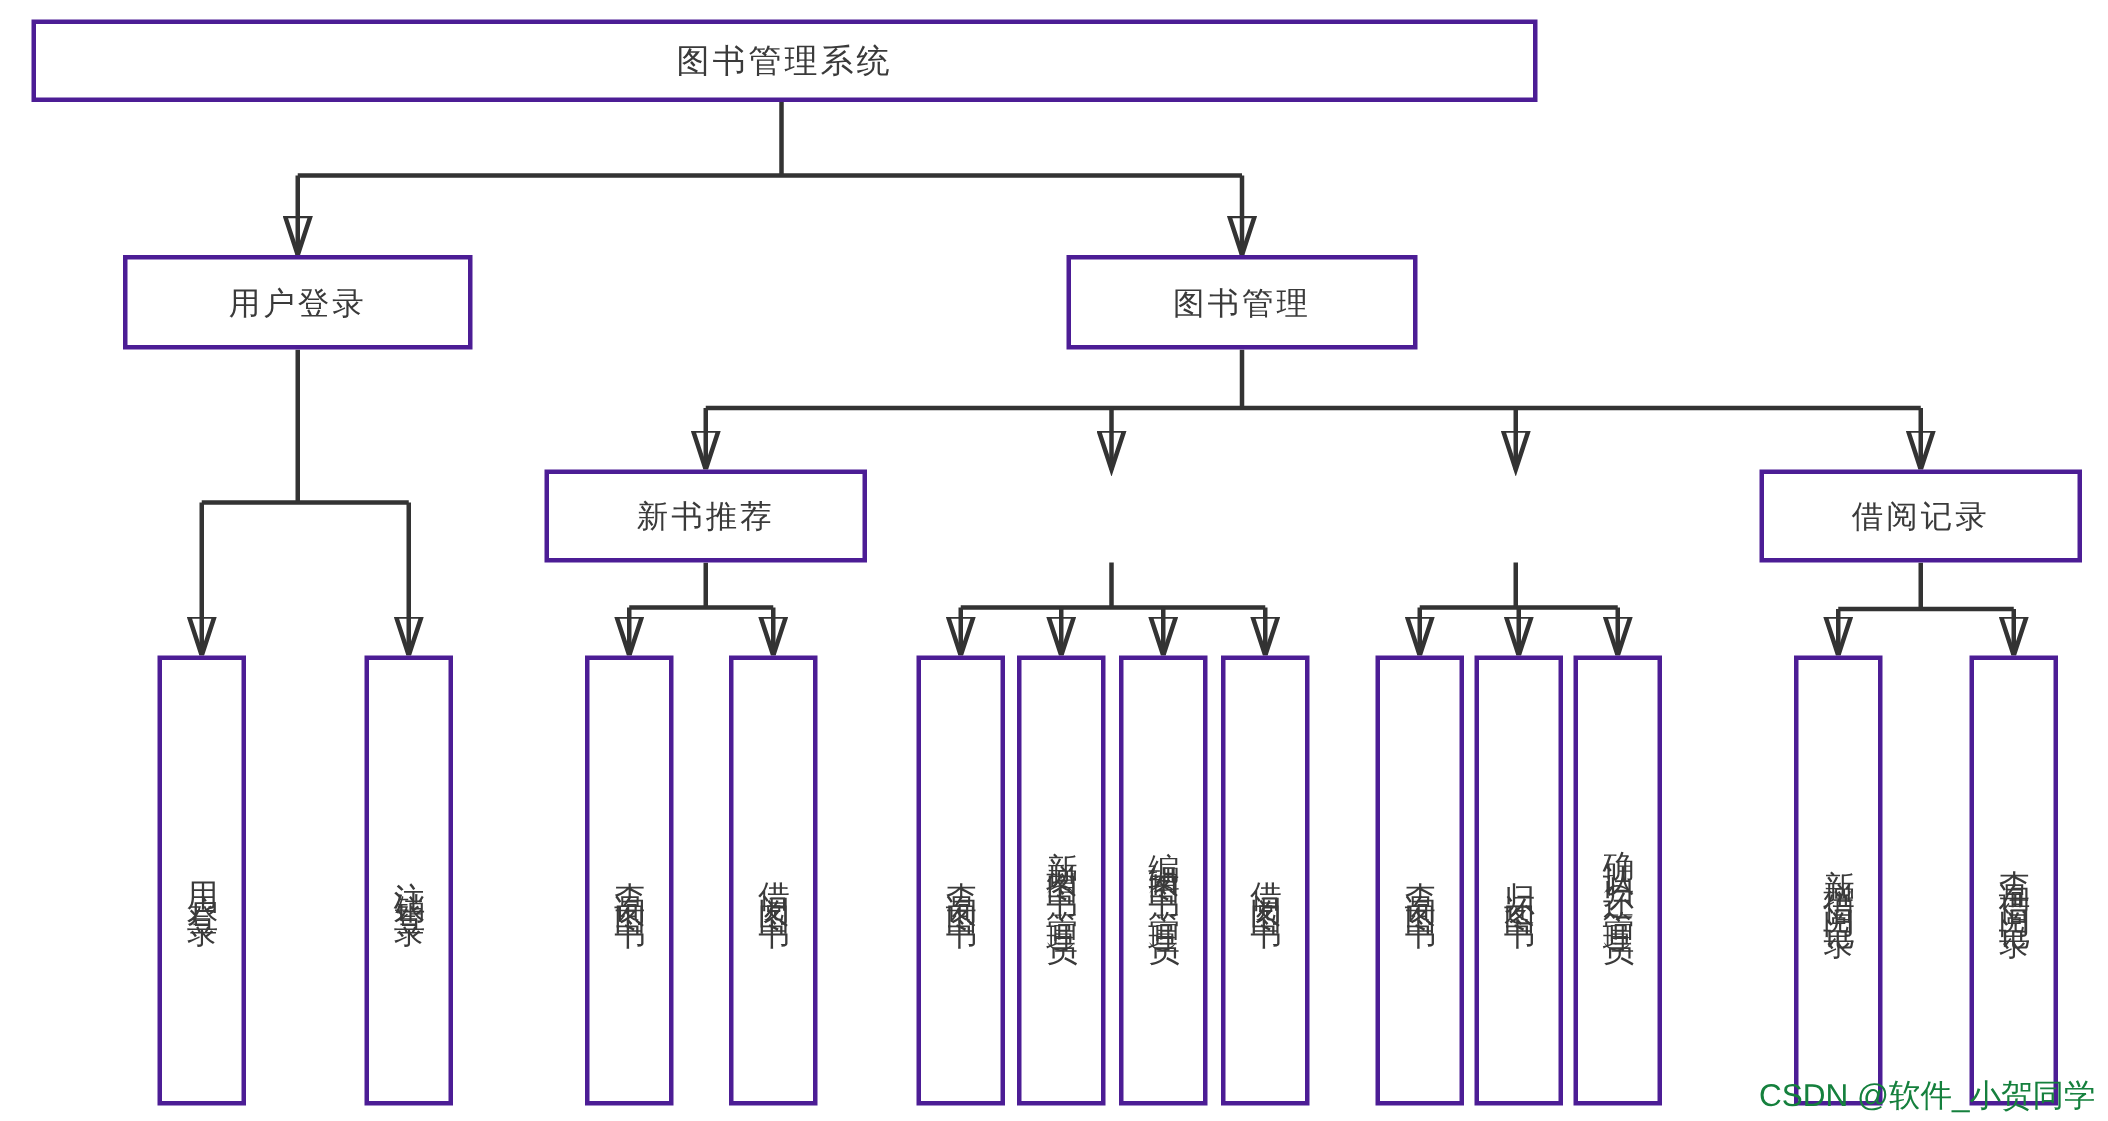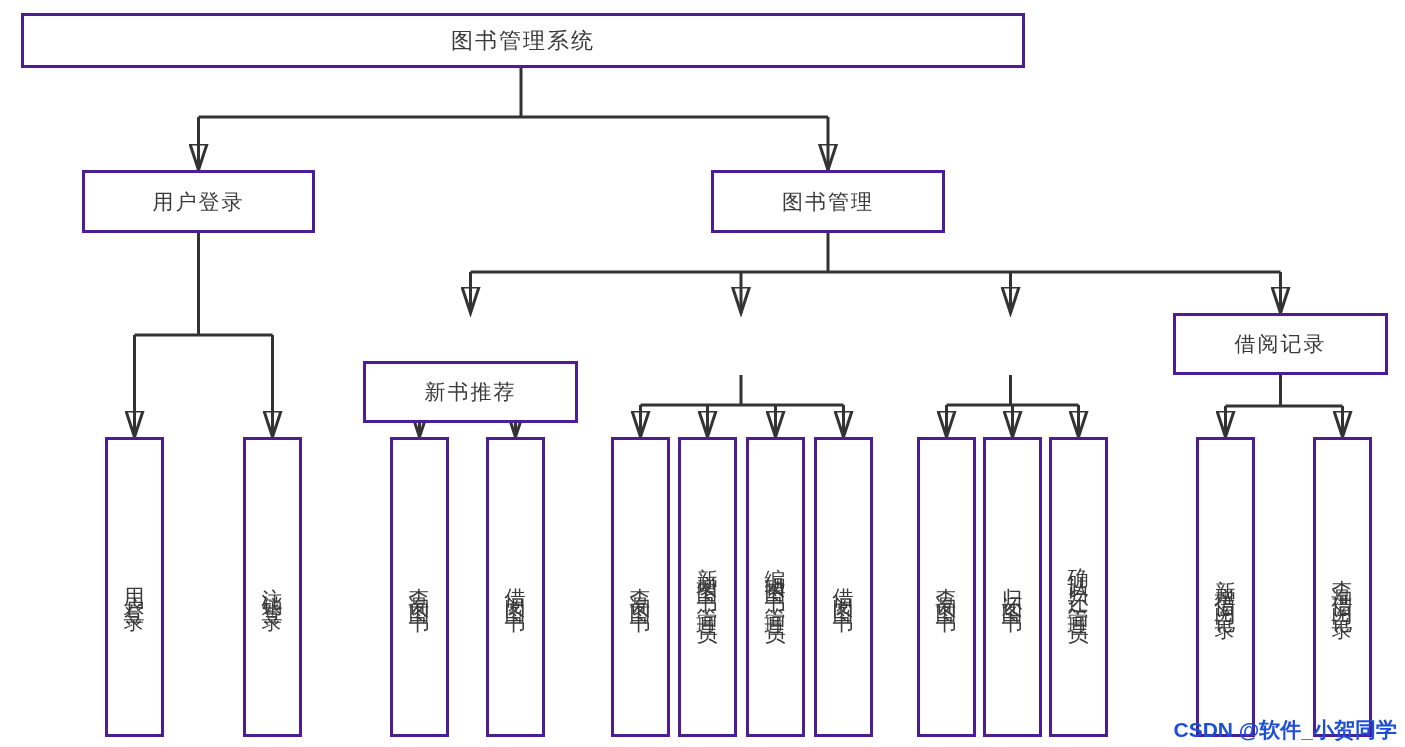--- a/index.html
+++ b/index.html
@@ -44,21 +44,21 @@
     text-orientation: mixed;
     font-size: 21px;
     letter-spacing: 8px;
     line-height: 1;
   }
   
   .n-root   { left: 21px;   top: 13px;  width: 1004px; height: 55px; }
   .n-login  { left: 82px;   top: 170px; width: 233px;  height: 63px; }
   .n-mgmt   { left: 711px;  top: 170px; width: 234px;  height: 63px; }
   .n-l3     { top: 313px; height: 62px; width: 215px; }
-  .n-rec    { left: 363px; margin-top: 48px; }
+  .n-rec    { left: 363px; }
   .n-bor    { left: 634px; width: 214px; }
   .n-cur    { left: 903px; }
   .n-his    { left: 1173px; }
   .leaf     { top: 437px; height: 300px; width: 59px; }
   .lf-0  { left: 105px; }
   .lf-1  { left: 243px; }
   .lf-2  { left: 390px; }
   .lf-3  { left: 486px; }
   .lf-4  { left: 611px; }
   .lf-5  { left: 678px; }
@@ -68,23 +68,22 @@
   .lf-9  { left: 983px; }
   .lf-10 { left: 1049px; }
   .lf-11 { left: 1196px; }
   .lf-12 { left: 1313px; }
   .watermark {
     position: absolute;
     right: 8px;
     top: 716px;
     z-index: 2;
     font-size: 21px;
-    color: #1d4ed8;
+    color: #15803d;
     white-space: nowrap;
-    font-weight: bold;
   }
 </style>
 </head>
 <body>
 
 <div class="canvas">
 
   <svg class="connectors" viewBox="0 0 1405 747" xmlns="http://www.w3.org/2000/svg">
     <defs>
       <marker id="arw" markerUnits="userSpaceOnUse" markerWidth="30" markerHeight="20" viewBox="0 -10 30 20" refX="26" refY="0" orient="auto">

